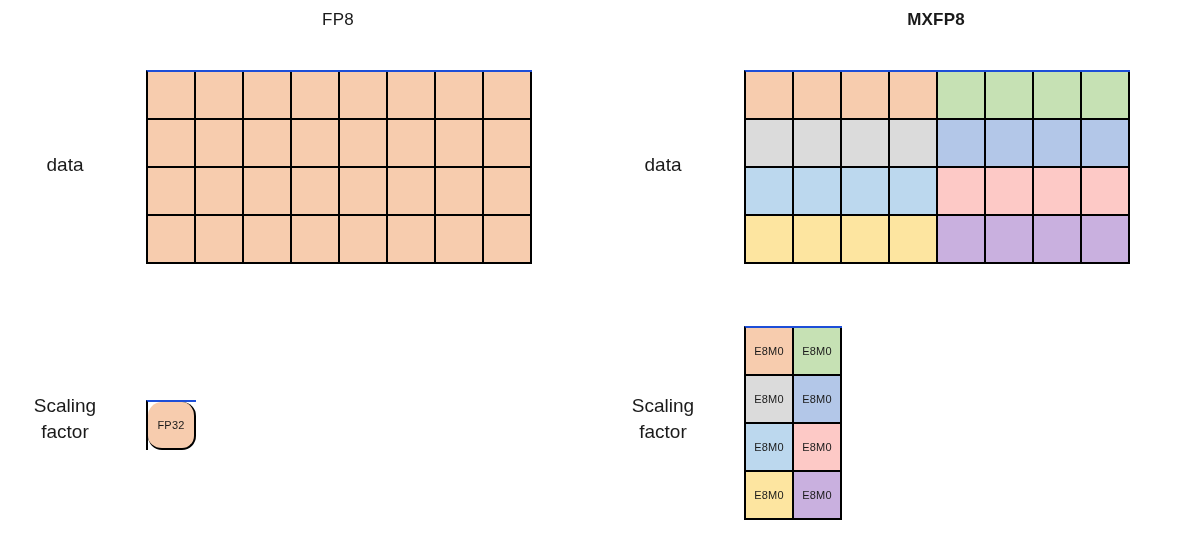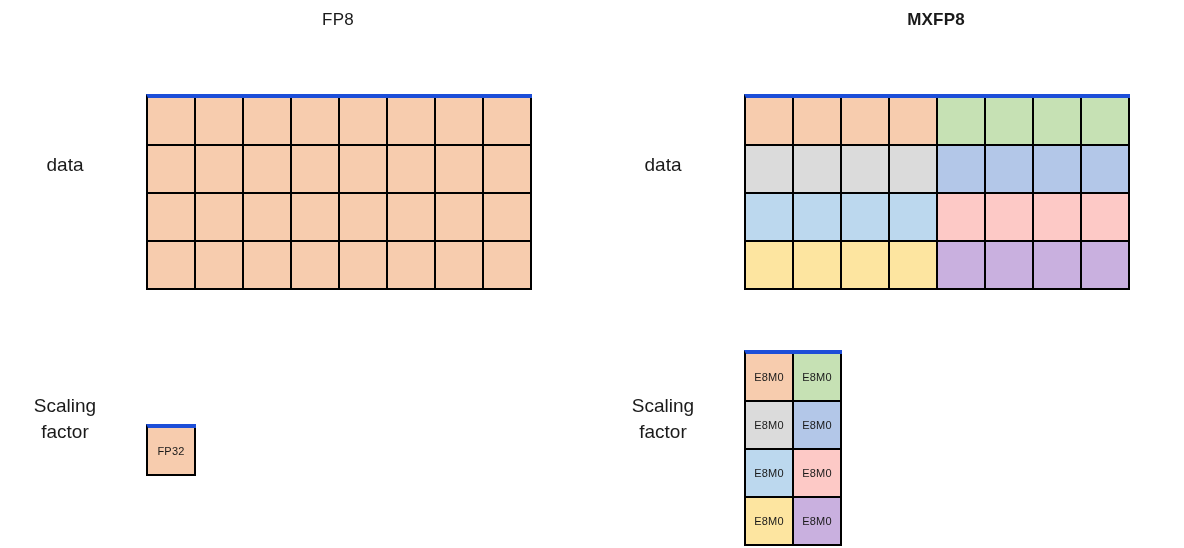--- a/index.html
+++ b/index.html
@@ -30,24 +30,23 @@
     font-size: 19px;
     color: #1a1a1a;
     text-align: center;
     line-height: 1.35;
     white-space: pre-line;
   }
 
   .grid {
     position: absolute;
     display: grid;
-    border-top: 4px solid #1d4ed8;
+    border-top: 2px solid #1d4ed8;
     border-left: 2px solid #000000;
     box-sizing: content-box;
-    margin-top: 24px;
   }
   .grid .cell {
     border-right: 2px solid #000000;
     border-bottom: 2px solid #000000;
     box-sizing: border-box;
     display: flex;
     align-items: center;
     justify-content: center;
     font-size: 11px;
     color: #1a1a1a;
@@ -133,21 +132,21 @@
     <div class="cell" style="background: rgb(247, 204, 174);"></div>
     <div class="cell" style="background: rgb(247, 204, 174);"></div>
     <div class="cell" style="background: rgb(247, 204, 174);"></div>
     <div class="cell" style="background: rgb(247, 204, 174);"></div>
   </div>
 
 <div class="row-label" id="fp8-scale-label">Scaling
 factor</div>
 
 <div class="grid" id="fp8-scale-grid" data-grid="panels.0.scale_grid">
-    <div class="cell" style="background: rgb(247, 204, 174);">FP32</div>
+    <div class="cell" style="background: rgb(247, 204, 174); border-radius: 14px;">FP32</div>
   </div>
 
 <div class="panel-title" id="mxfp8-title">MXFP8</div>
 
 <div class="row-label" id="mxfp8-data-label">data</div>
 
 <div class="grid" id="mxfp8-data-grid" data-grid="panels.1.data_grid">
     <div class="cell" style="background: rgb(247, 204, 174);"></div>
     <div class="cell" style="background: rgb(247, 204, 174);"></div>
     <div class="cell" style="background: rgb(247, 204, 174);"></div>

